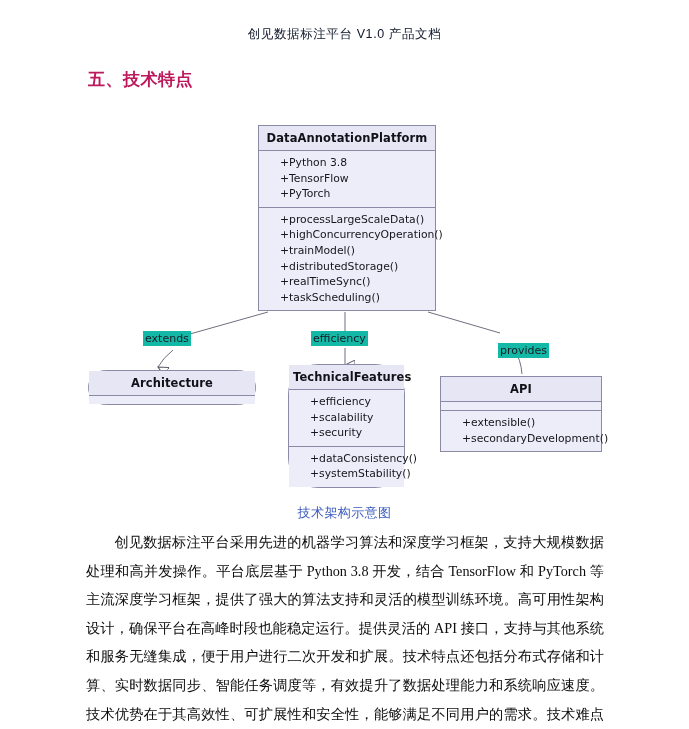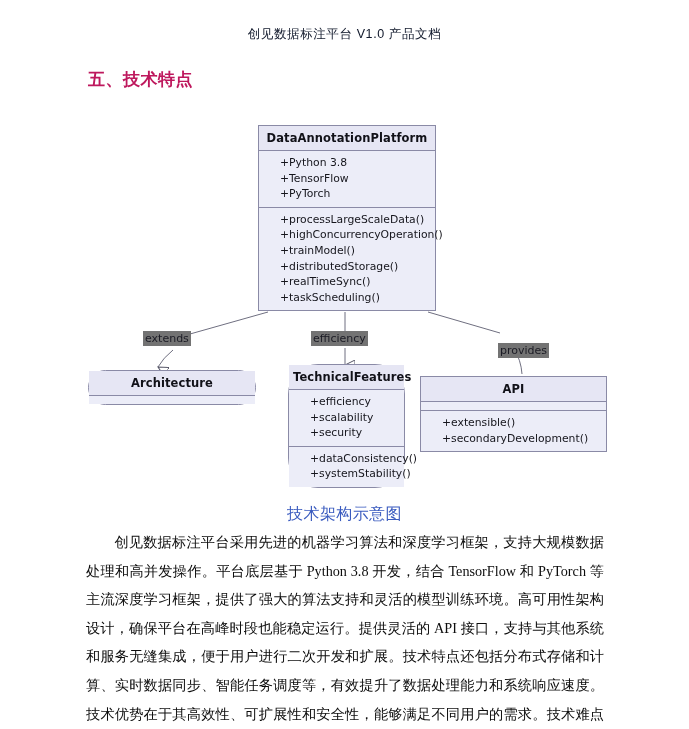--- a/index.html
+++ b/index.html
@@ -99,34 +99,34 @@
     color: #15151c;
     white-space: nowrap;
   }
 
   
   .rel-label {
     position: absolute;
     font-family: "DejaVu Sans", "Liberation Sans", sans-serif;
     font-size: 11px;
     color: #1b1b24;
-    background: #737373;
+    background: #14b8a6;
     padding: 1px 2px;
     white-space: nowrap;
   }
 
   
   .fig-caption {
     position: absolute;
     top: 504px;
     left: 0;
     width: 689px;
     text-align: center;
     font-family: "Liberation Sans", "DejaVu Sans", sans-serif;
-    font-size: 16px;
+    font-size: 13px;
     color: #3a5bbf;
     letter-spacing: 0.4px;
   }
 
   
   .body-text {
     position: absolute;
     top: 528px;
     left: 86px;
     width: 518px;
@@ -195,21 +195,21 @@
         <div class="uml-row">+efficiency</div>
         <div class="uml-row">+scalability</div>
         <div class="uml-row">+security</div>
       </div>
       <div class="uml-compartment">
         <div class="uml-row">+dataConsistency()</div>
         <div class="uml-row">+systemStability()</div>
       </div>
     </div>
 
-    <div class="uml-box" style="left:420px; top:258px; width:187px;">
+    <div class="uml-box" style="left:440px; top:258px; width:162px;">
       <div class="uml-title">API</div>
       <div class="uml-compartment empty"></div>
       <div class="uml-compartment">
         <div class="uml-row">+extensible()</div>
         <div class="uml-row">+secondaryDevelopment()</div>
       </div>
     </div>
 
     <div class="rel-label" style="left:143px; top:213px;">extends</div>
     <div class="rel-label" style="left:311px; top:213px;">efficiency</div>

